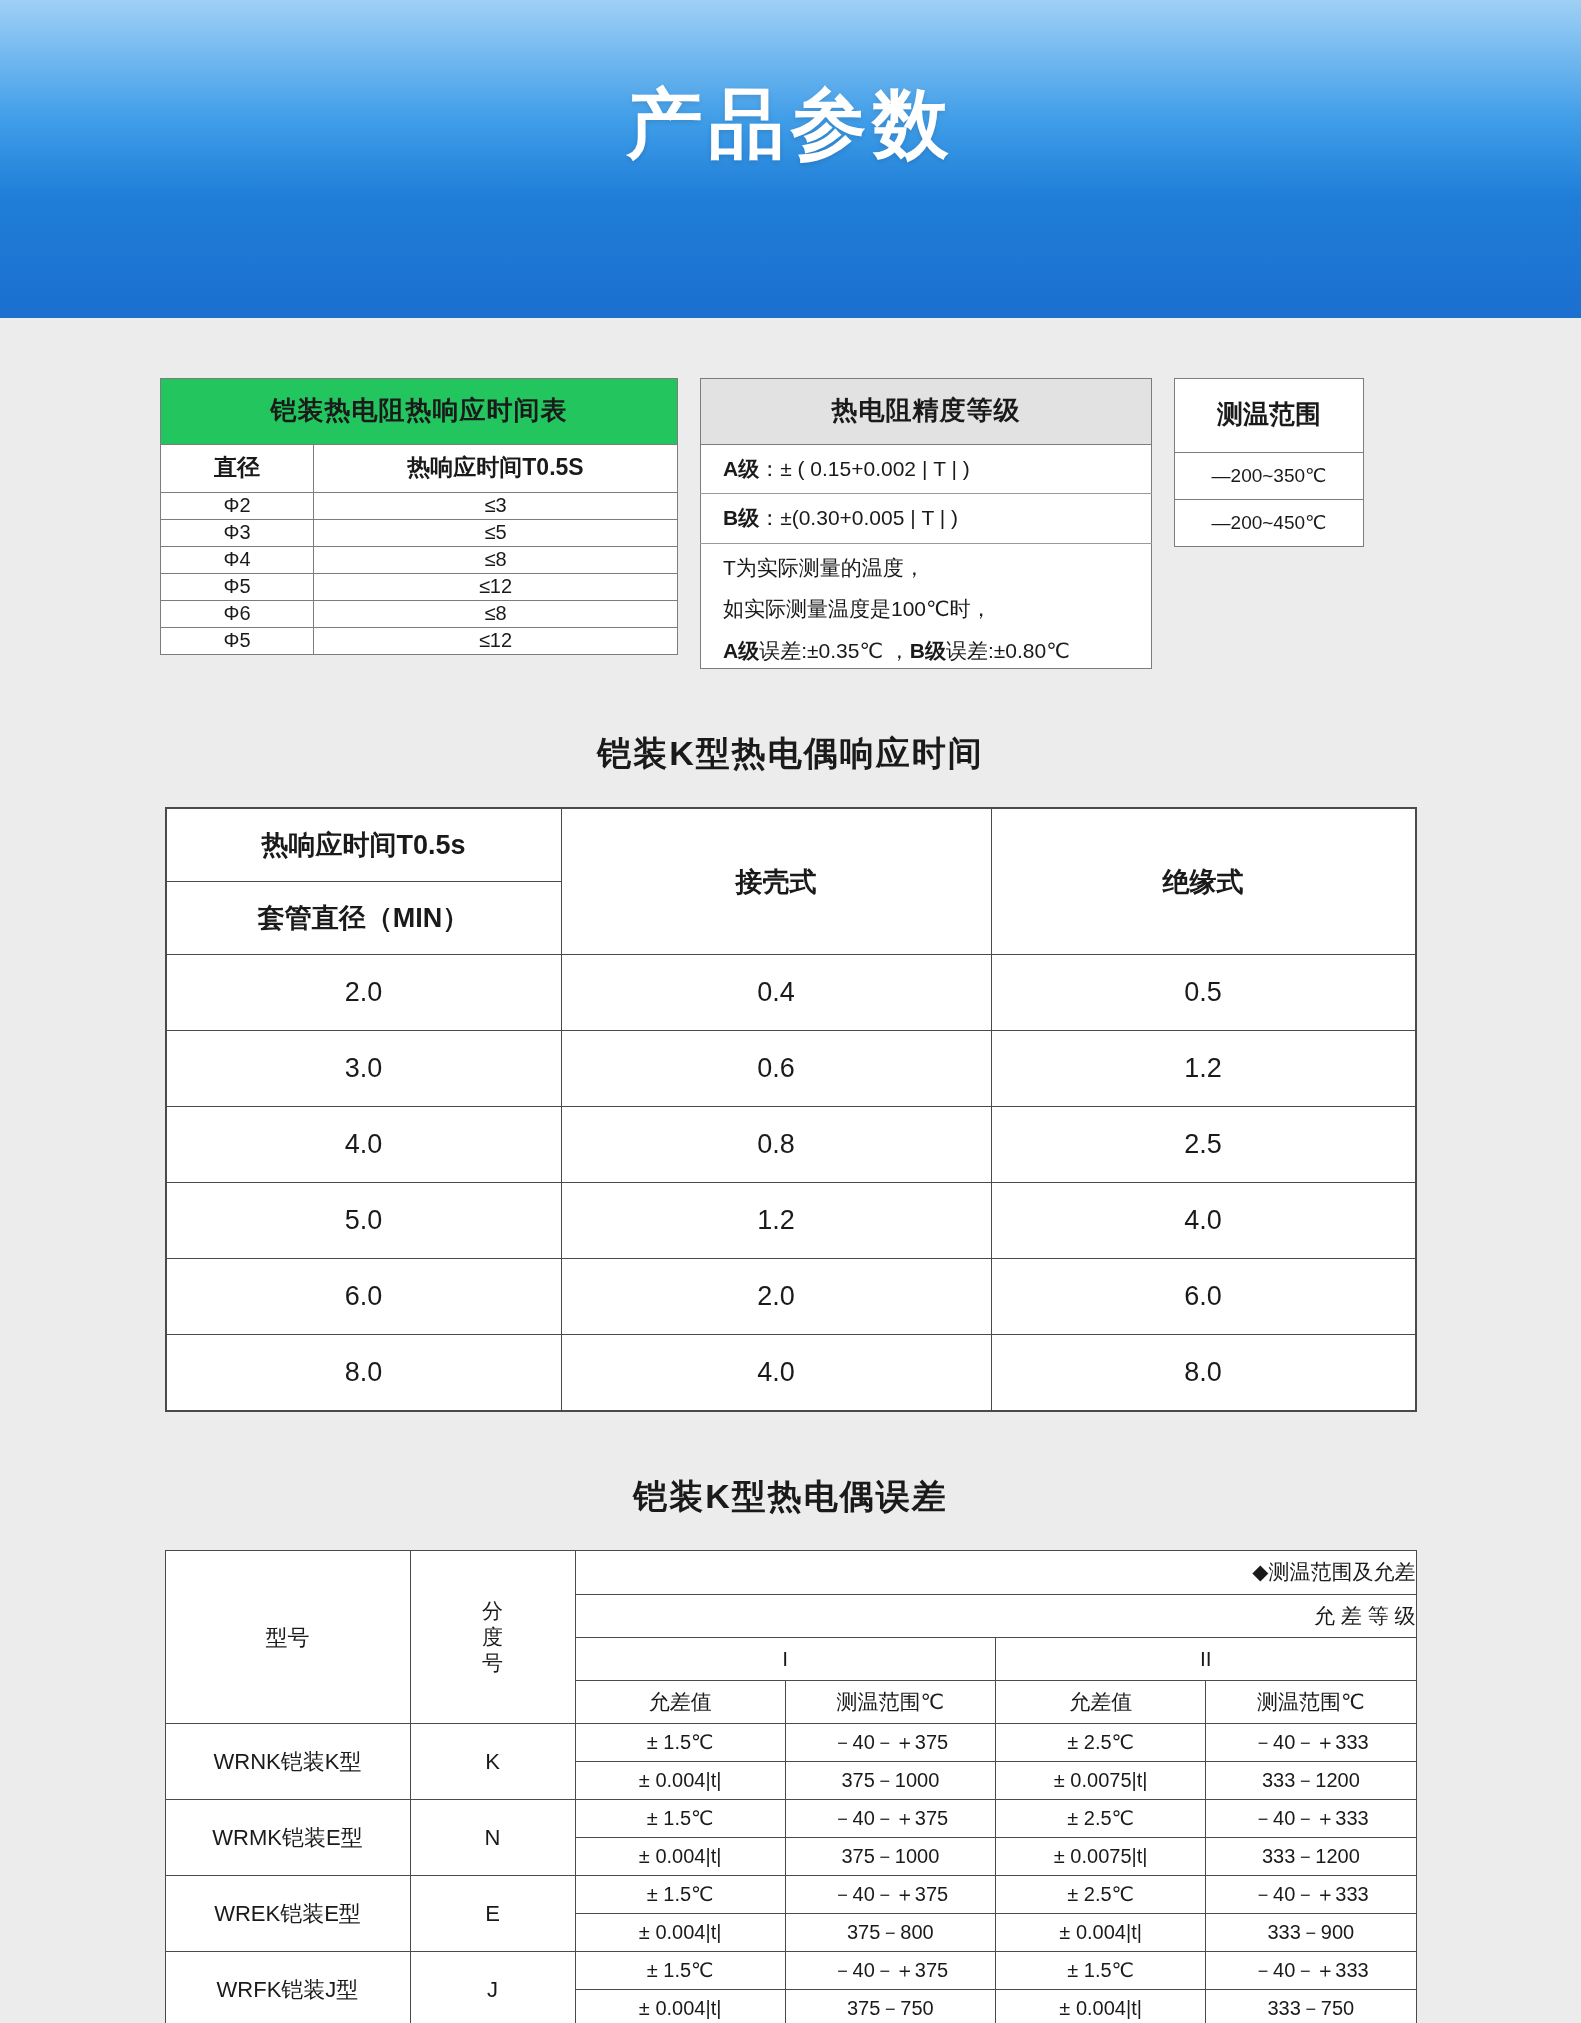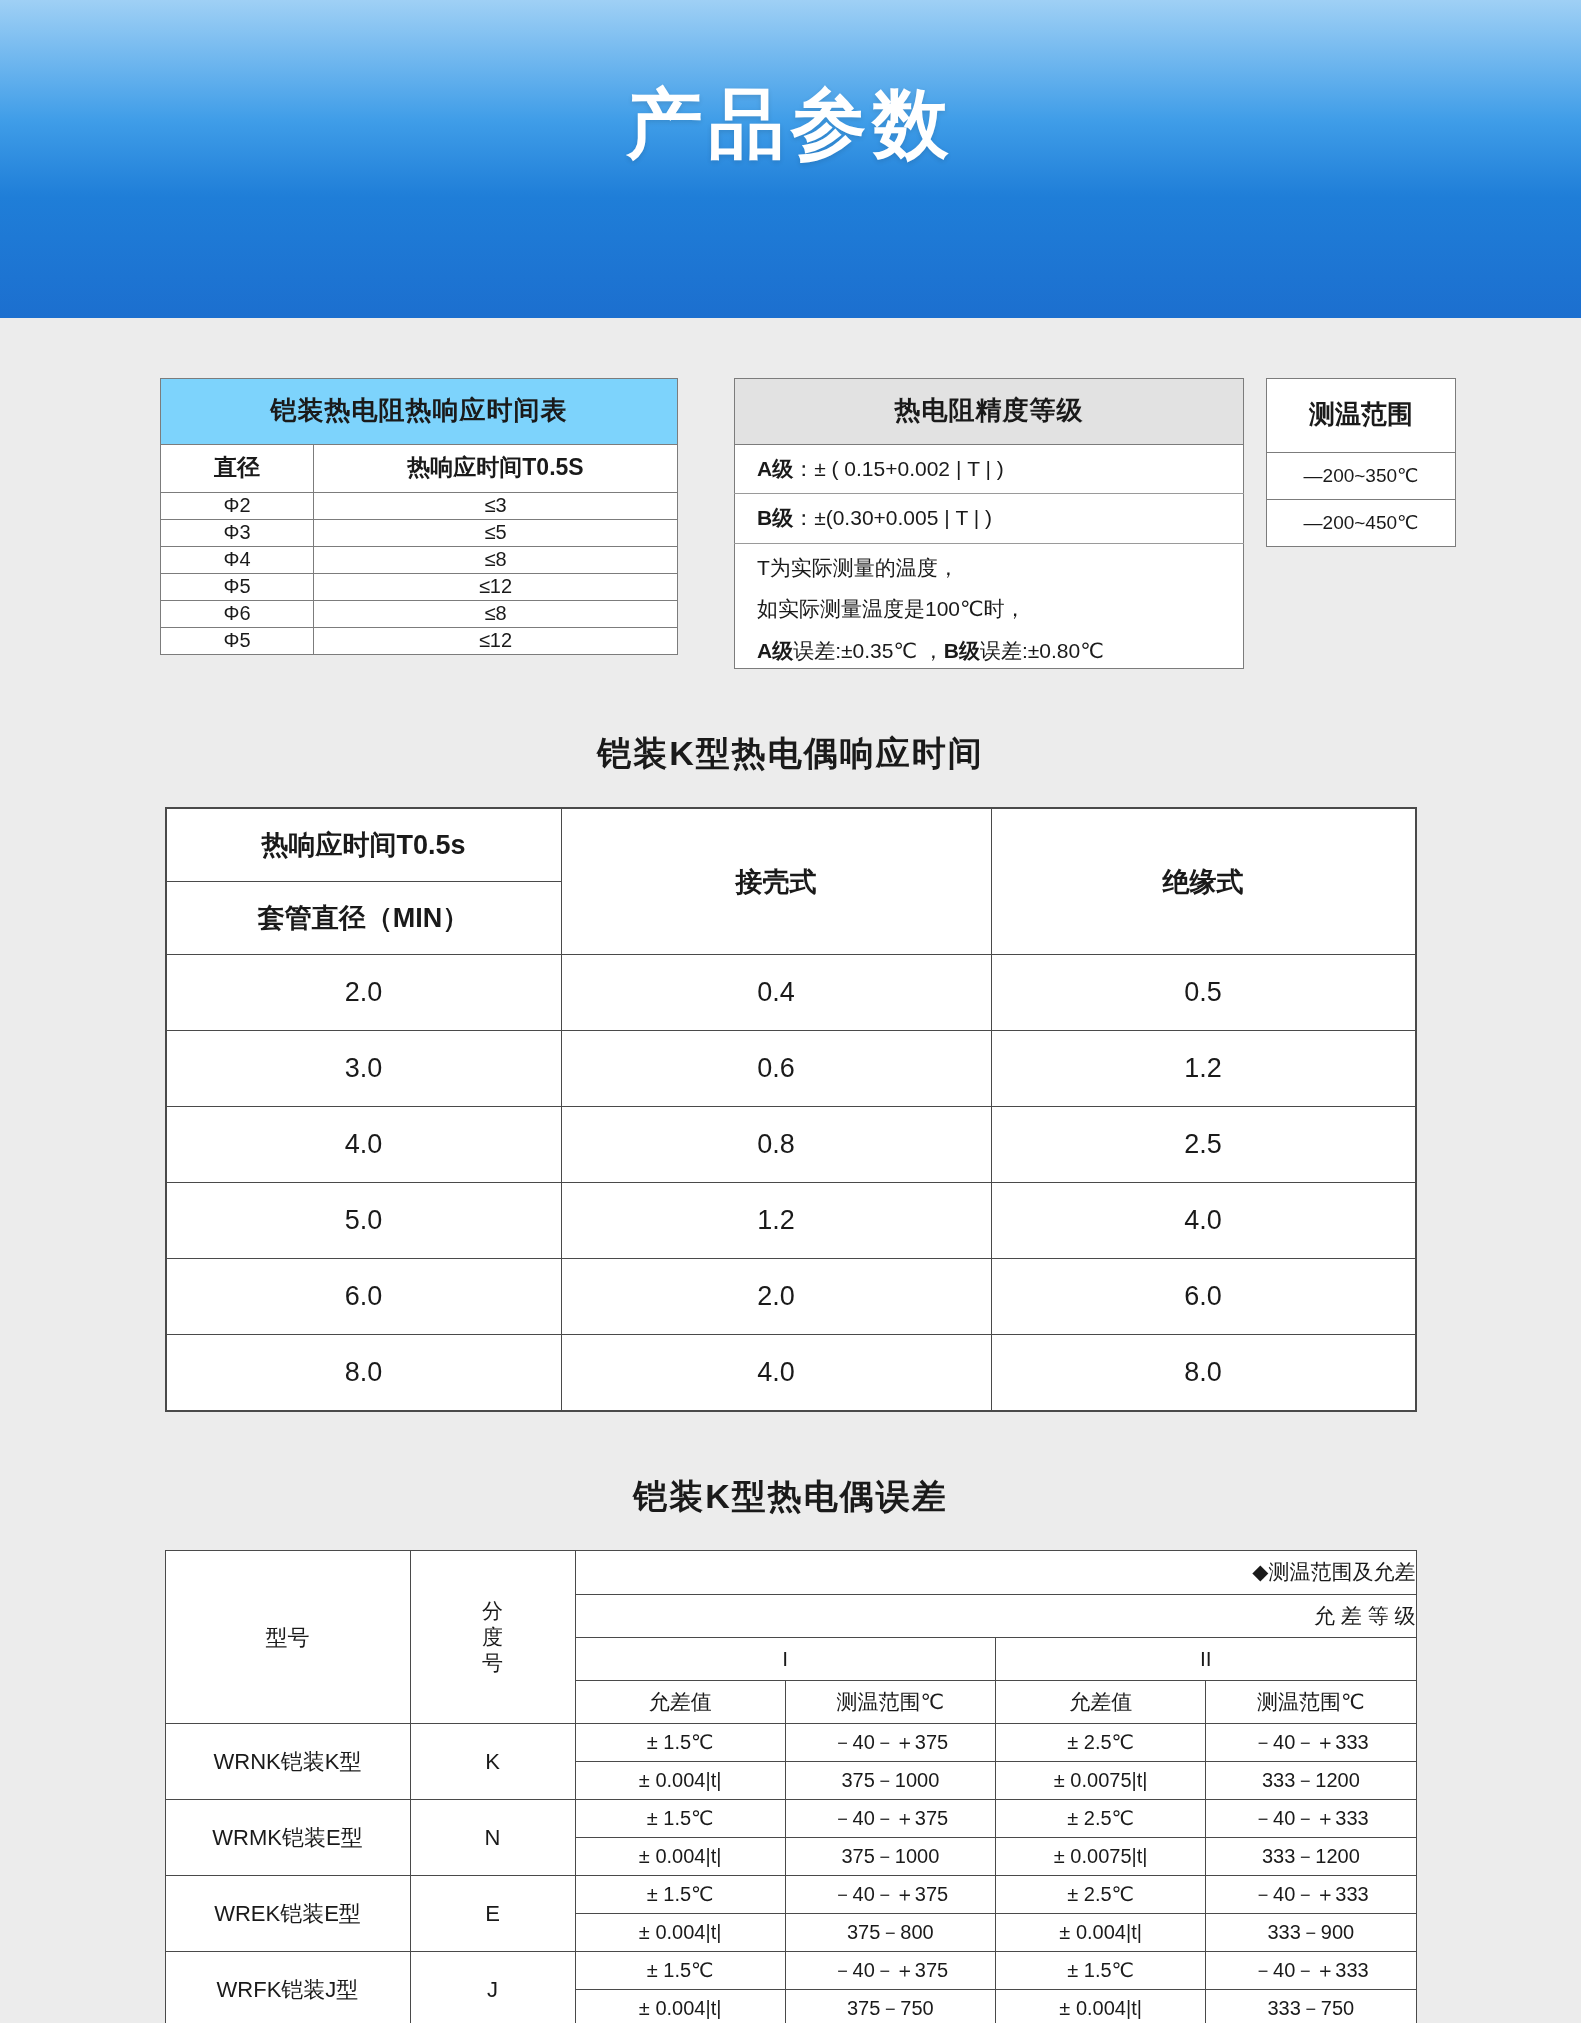--- a/index.html
+++ b/index.html
@@ -52,21 +52,21 @@
     border-collapse: collapse;
     background: #ffffff;
   }
 
   
   .t1 {
     border: 1px solid #7c7c7c;
     width: 518px;
   }
   .t1 .cap {
-    background: #7dd3fc;
+    background: #22c55e;
     text-align: center;
     font-size: 26px;
     font-weight: 700;
     padding: 14px 0 16px;
     border-bottom: 1px solid #7c7c7c;
     letter-spacing: 1px;
   }
   .t1 td, .t1 th {
     border: 1px solid #7c7c7c;
     text-align: center;
@@ -79,22 +79,21 @@
   .t1 .row td {
     font-size: 20px;
     padding: 1px 0 2px;
     line-height: 1.15;
   }
   .t1 .c-dia { width: 152px; }
 
   
   .t2 {
     border: 1px solid #7c7c7c;
-    width: 510px;
-    margin-left: 34px;
+    width: 452px;
   }
   .t2 .cap {
     background: #e2e2e2;
     text-align: center;
     font-size: 26px;
     font-weight: 700;
     padding: 14px 0 16px;
     border-bottom: 1px solid #7c7c7c;
     letter-spacing: 1px;
   }

